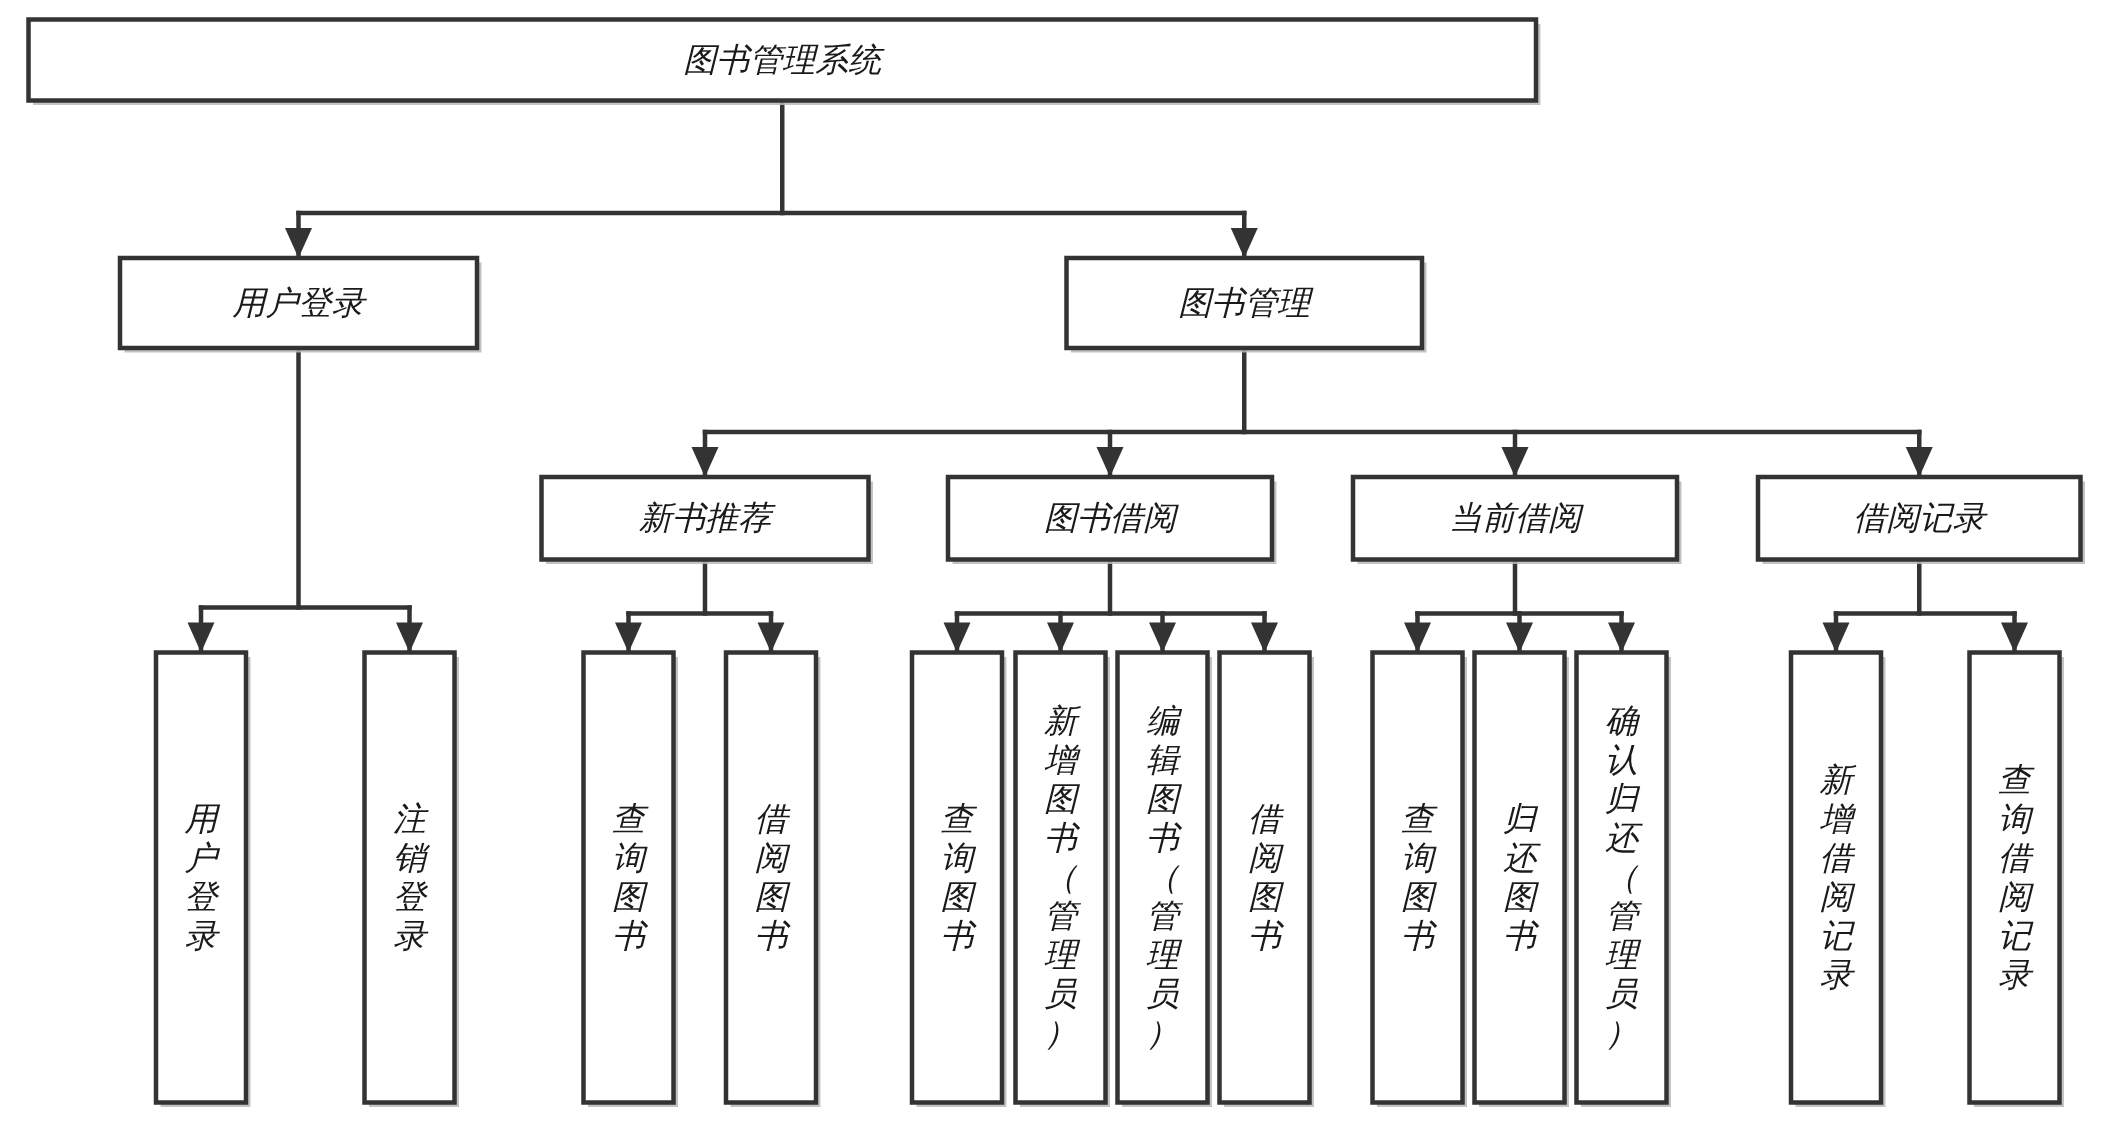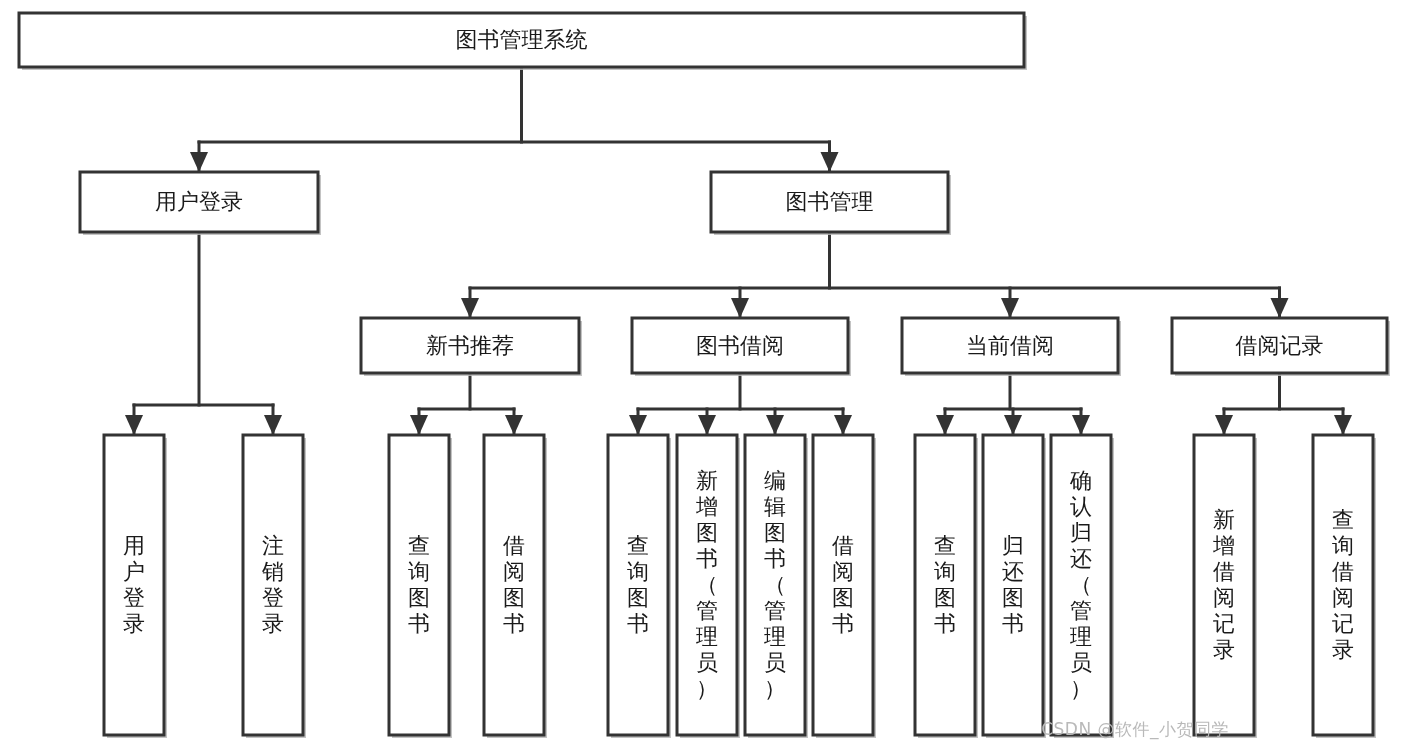--- a/index.html
+++ b/index.html
@@ -13,20 +13,21 @@
     font-family: "DejaVu Sans", "Liberation Sans", sans-serif;
     overflow: hidden;
     position: relative;
   }
   #diagram-root {
     position: absolute;
     left: 0;
     top: 0;
     width: 1237px;
     height: 747px;
+    font-style: italic;
   }
   svg.flow {
     display: block;
     width: 1405px;
     height: 747px;
   }
   .node-box {
     fill: #ffffff;
     stroke: #333333;
     stroke-width: 3;
@@ -224,14 +225,13 @@
           <rect class="node-box" x="1194" y="435" width="60" height="300"></rect>
           <text class="node-label-v" x="1224" y="527.28"><tspan x="1224" dy="0">新</tspan><tspan x="1224" dy="26">增</tspan><tspan x="1224" dy="26">借</tspan><tspan x="1224" dy="26">阅</tspan><tspan x="1224" dy="26">记</tspan><tspan x="1224" dy="26">录</tspan></text>
         </g>
         <g>
           <rect class="node-shadow" x="1316" y="438" width="60" height="300"></rect>
           <rect class="node-box" x="1313" y="435" width="60" height="300"></rect>
           <text class="node-label-v" x="1343" y="527.28"><tspan x="1343" dy="0">查</tspan><tspan x="1343" dy="26">询</tspan><tspan x="1343" dy="26">借</tspan><tspan x="1343" dy="26">阅</tspan><tspan x="1343" dy="26">记</tspan><tspan x="1343" dy="26">录</tspan></text>
         </g>
       </g>
   </svg>
-  <div class="watermark">CSDN @软件_小贺同学</div>
 </div>
 
 </body></html>

